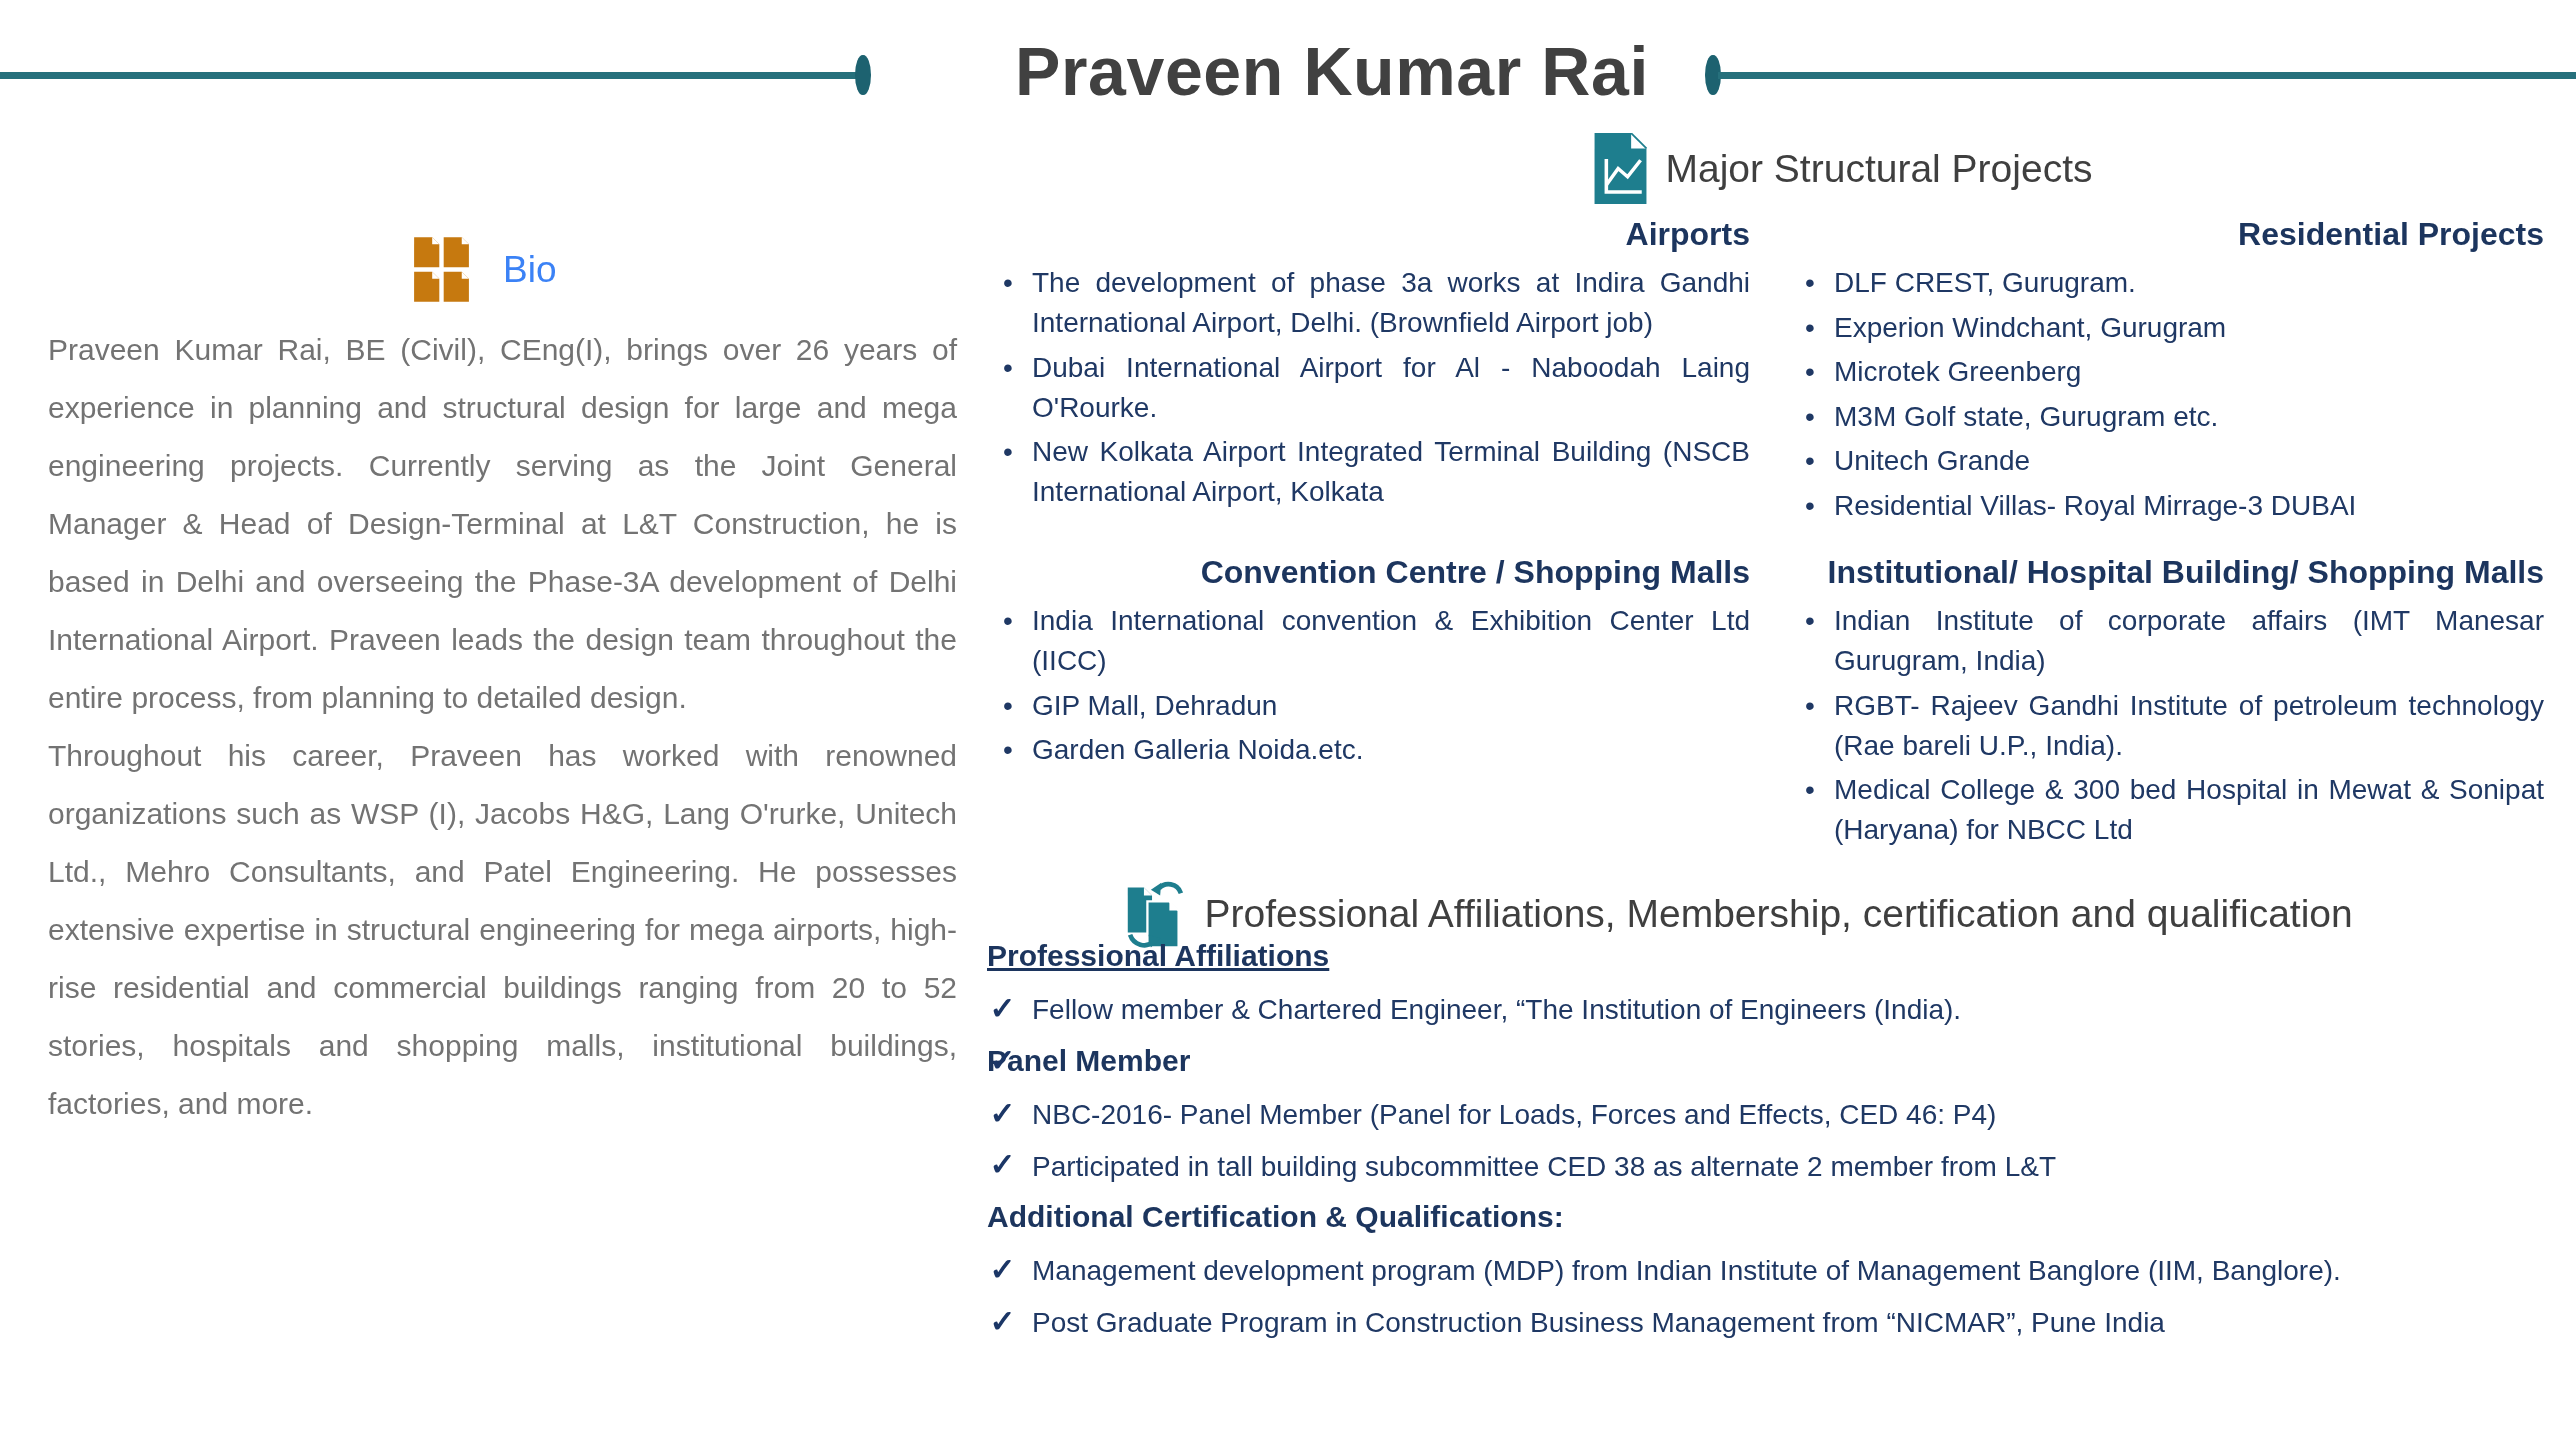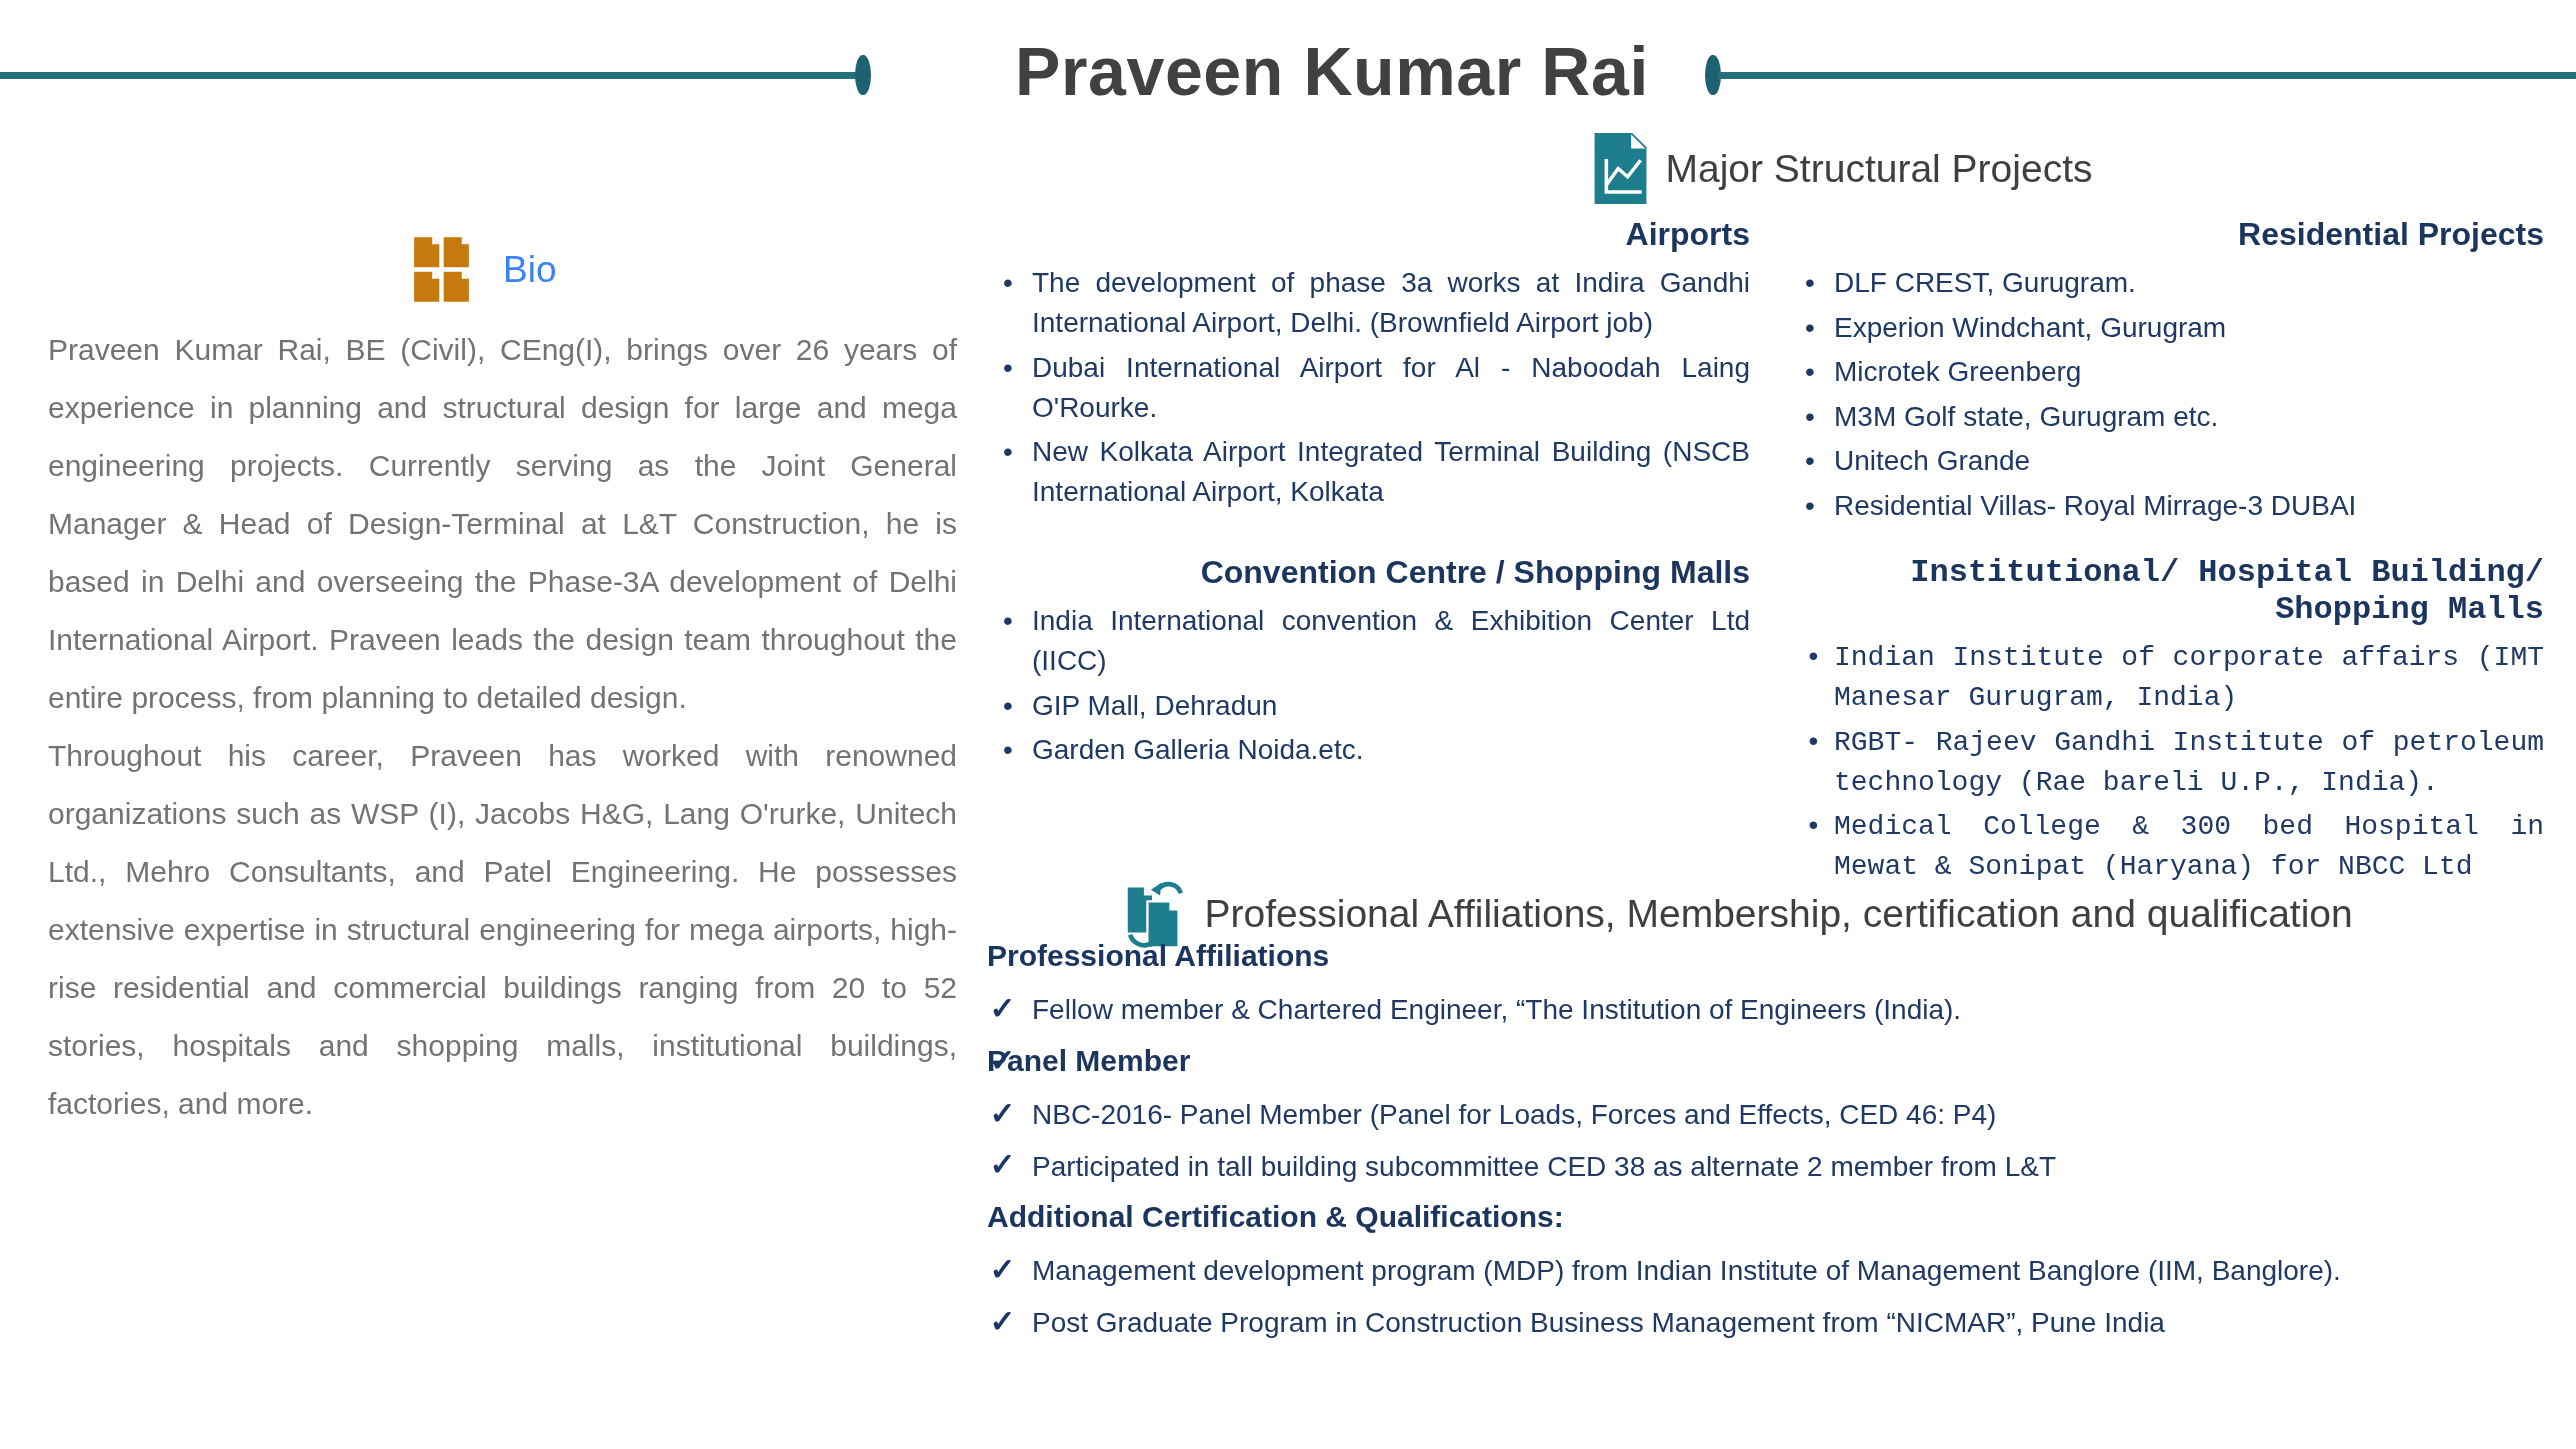--- a/index.html
+++ b/index.html
@@ -31,26 +31,26 @@
 
   
   .group{position:absolute;color:#1f3864;}
   .group h3{margin:0 0 10.3px;text-align:right;font-size:32px;font-weight:bold;color:#1c355e;}
   .group ul{list-style:none;margin:0;padding:0;font-size:28px;line-height:40px;text-align:justify;}
   .group li{position:relative;padding-left:33px;margin-bottom:4.5px;}
   .group .b{position:absolute;left:3.9px;top:0;}
   .g-airports{top:216px;left:999px;width:751px;}
   .g-residential{top:216px;left:1801px;width:743px;}
   .g-convention{top:554px;left:999px;width:751px;}
-  .g-institutional{top:554px;left:1801px;width:743px;font-family:Liberation Mono, monospace;}
+  .g-institutional{top:554px;left:1801px;width:743px;}
 
   
   .aff-body{position:absolute;top:939px;left:987px;width:1586px;color:#1f3864;}
   .aff-body h3{margin:10.3px 0 19.3px;font-size:30px;font-weight:bold;color:#1c355e;}
-  .aff-body h3.first{margin-top:0;}
+  .aff-body h3.first{margin-top:0;text-decoration:underline;}
   .chk{position:relative;padding-left:45px;font-size:28px;line-height:36px;margin-bottom:15.5px;}
   .chk .c{position:absolute;left:2.6px;top:-1.3px;font-size:31px;font-weight:bold;color:#1b3666;}
 
   svg{display:block;flex:none;}
 </style>
 </head>
 <body>
 
 <div id="page">
 

